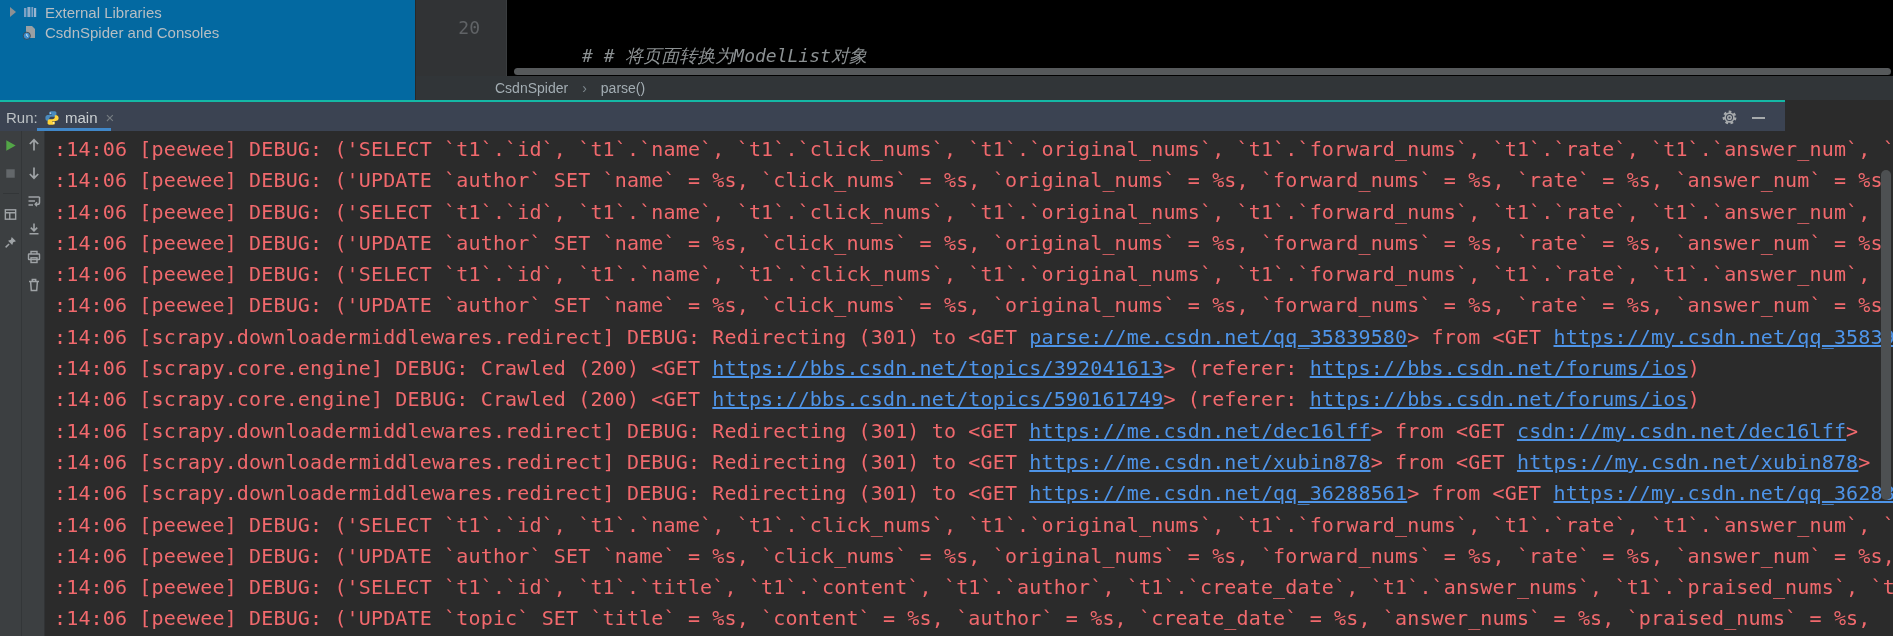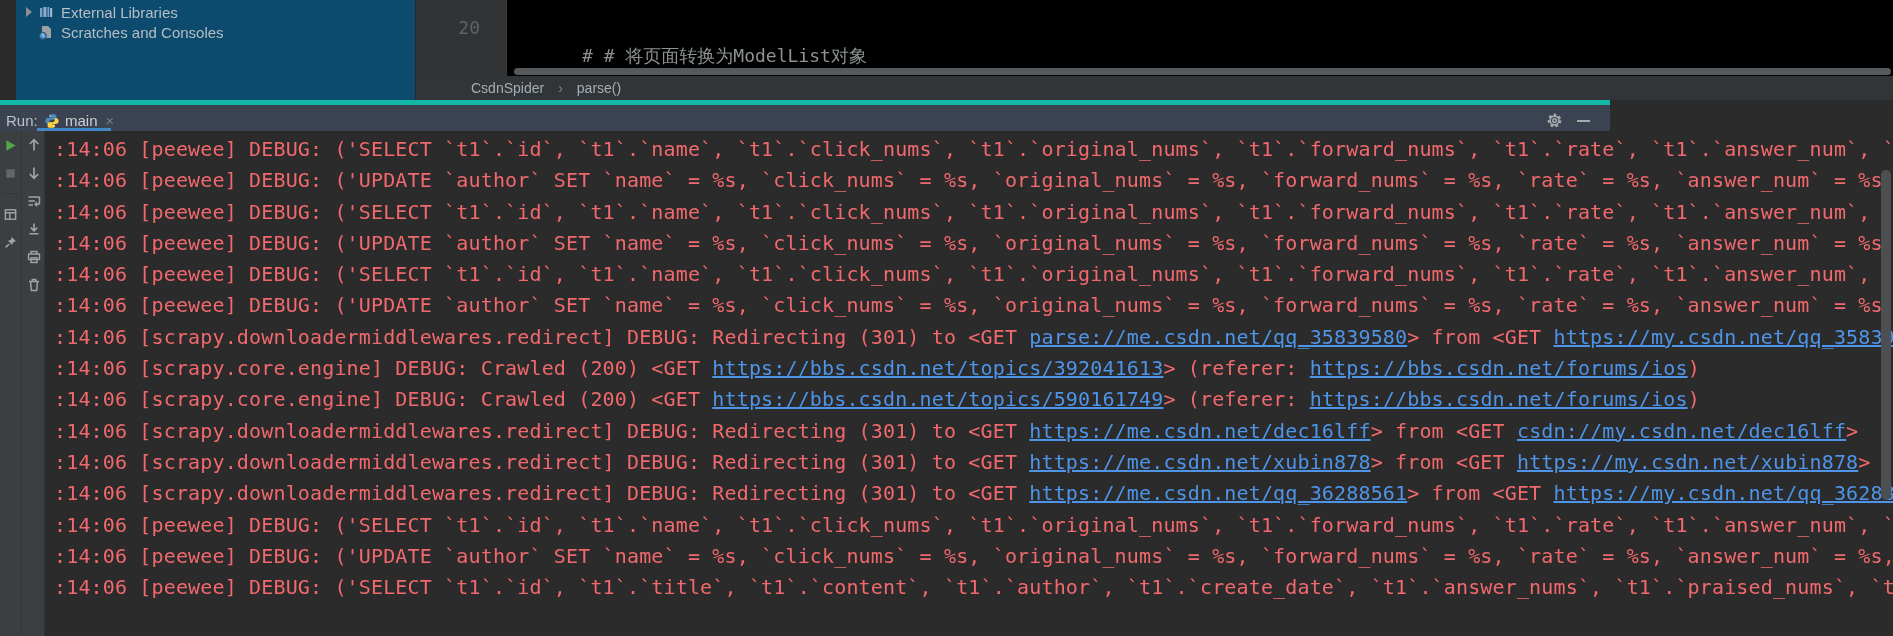--- a/index.html
+++ b/index.html
@@ -1,40 +1,40 @@
 <!DOCTYPE html>
 <html><head>
 <meta charset="utf-8">
 <style>
   * { margin:0; padding:0; box-sizing:border-box; }
   html,body { width:1893px; height:636px; overflow:hidden; background:#2B2B2B;
               font-family:"Liberation Sans","DejaVu Sans",sans-serif; }
   .abs { position:absolute; }
 
   
-  #project-panel { left:16px; top:0; width:415px; height:116px; background:#0c4a6e; }
+  #project-panel { left:0; top:0; width:415px; height:116px; background:#0369a1; }
   .tree-row { position:absolute; left:0; height:20px; display:flex; align-items:center; color:#B7BEC3; font-size:15px; }
   .tree-row .chev { width:0; height:0; border-left:6px solid #8C9093; border-top:5px solid transparent; border-bottom:5px solid transparent; margin-right:6px; }
   .tree-icon { width:16px; height:16px; margin-right:7px; position:relative; }
 
   
   #editor { left:415px; top:0; width:1478px; height:76px; background:#000000; border-left:1px solid #282828; overflow:hidden; }
   #gutter { position:absolute; left:0; top:0; width:91px; height:76px; background:#313335; border-right:1px solid #3A3D3F; }
   .ed-row { position:absolute; left:0; width:100%; height:28px; font-family:"DejaVu Sans Mono",monospace; font-size:18px; line-height:28px; white-space:pre; }
   .ed-row .num { position:absolute; left:0; width:64px; text-align:right; color:#606366; }
-  .ed-row .code { position:absolute; left:166px; color:#8C9193; }
+  .ed-row .code { position:absolute; left:166px; color:#8C9193;font-style:italic; }
   #h-scrollbar { position:absolute; left:98px; right:2px; bottom:1px; height:7px; background:#56595B; border-radius:4px; }
 
   
   #breadcrumbs { left:415px; top:76px; width:1478px; height:24px; background:#313538; border-left:1px solid #282828;
-                 display:flex; align-items:center; padding-left:55px; font-size:14px; color:#A3ADB3; }
+                 display:flex; align-items:center; padding-left:79px; font-size:14px; color:#A3ADB3; }
   #breadcrumbs .sep { margin:0 14px; color:#7E888E; }
 
   
-  #run-header { left:0; top:100px; width:1610px; height:31px; background:#3B4352; border-top:5px solid #14b8a6; }
+  #run-header { left:0; top:100px; width:1785px; height:31px; background:#3B4352; border-top:2px solid #14b8a6; }
   #run-label { position:absolute; left:6px; top:0; height:31px; display:flex; align-items:center; color:#BCC1C4; font-size:15px; }
   #run-tab { position:absolute; left:38px; top:0; height:31px; display:flex; align-items:center; gap:5px; padding:12px 6px; }
   #run-tab .tab-title { color:#CBD0D3; font-size:15px; }
   #run-tab .tab-close { color:#767D82; font-size:15px; margin-left:3px; }
   #tab-underline { position:absolute; left:37px; bottom:0; width:74px; height:3px; background:#4087C8; }
   #header-actions { position:absolute; right:20px; top:0; height:31px; display:flex; align-items:center; gap:14px; }
   #hide-button { width:13px; height:2px; background:#A6AAAC; }
 
   
   #run-toolbar { left:0; top:131px; width:45px; height:505px; background:#3C3F41; border-right:1px solid #313335; }
@@ -71,21 +71,21 @@
     <span>External Libraries</span>
   </div>
   <div class="tree-row" style="left:22px; top:22px;">
     <span class="tree-icon">
       <svg width="16" height="16" viewBox="0 0 16 16">
         <path d="M4 2h6l3 3v9H4z" fill="#9AA0A3"></path>
         <circle cx="4.8" cy="11.8" r="3.6" fill="#3E8FD0" stroke="#3C3F41" stroke-width="0.8"></circle>
         <path d="M4.8 9.8v2l1.4.8" stroke="#E8EEF2" stroke-width="1" fill="none"></path>
       </svg>
     </span>
-    <span>Scratches and Consoles</span>
+    <span>CsdnSpider and Consoles</span>
   </div>
 </div>
 
 <div id="editor" class="abs">
   <div id="gutter"></div>
   <div class="ed-row" style="top:-14px;">
     <span class="num">20</span>
     <span class="code"># # 将页面转换为ModelList对象</span>
   </div>
   <div class="ed-row" style="top:44px;">
@@ -202,14 +202,15 @@
   <div class="cline"><span>:14:06 [peewee] DEBUG: ('UPDATE `author` SET `name` = %s, `click_nums` = %s, `original_nums` = %s, `forward_nums` = %s, `rate` = %s, `answer_num` = %s,</span></div>
   <div class="cline"><span>:14:06 [scrapy.downloadermiddlewares.redirect] DEBUG: Redirecting (301) to &lt;GET </span><span class="lnk">parse://me.csdn.net/qq_35839580</span><span>&gt; from &lt;GET </span><span class="lnk">https://my.csdn.net/qq_35839580</span></div>
   <div class="cline"><span>:14:06 [scrapy.core.engine] DEBUG: Crawled (200) &lt;GET </span><span class="lnk">https://bbs.csdn.net/topics/392041613</span><span>&gt; (referer: </span><span class="lnk">https://bbs.csdn.net/forums/ios</span><span>)</span></div>
   <div class="cline"><span>:14:06 [scrapy.core.engine] DEBUG: Crawled (200) &lt;GET </span><span class="lnk">https://bbs.csdn.net/topics/590161749</span><span>&gt; (referer: </span><span class="lnk">https://bbs.csdn.net/forums/ios</span><span>)</span></div>
   <div class="cline"><span>:14:06 [scrapy.downloadermiddlewares.redirect] DEBUG: Redirecting (301) to &lt;GET </span><span class="lnk">https://me.csdn.net/dec16lff</span><span>&gt; from &lt;GET </span><span class="lnk">csdn://my.csdn.net/dec16lff</span><span>&gt;</span></div>
   <div class="cline"><span>:14:06 [scrapy.downloadermiddlewares.redirect] DEBUG: Redirecting (301) to &lt;GET </span><span class="lnk">https://me.csdn.net/xubin878</span><span>&gt; from &lt;GET </span><span class="lnk">https://my.csdn.net/xubin878</span><span>&gt;</span></div>
   <div class="cline"><span>:14:06 [scrapy.downloadermiddlewares.redirect] DEBUG: Redirecting (301) to &lt;GET </span><span class="lnk">https://me.csdn.net/qq_36288561</span><span>&gt; from &lt;GET </span><span class="lnk">https://my.csdn.net/qq_36288561</span></div>
   <div class="cline"><span>:14:06 [peewee] DEBUG: ('SELECT `t1`.`id`, `t1`.`name`, `t1`.`click_nums`, `t1`.`original_nums`, `t1`.`forward_nums`, `t1`.`rate`, `t1`.`answer_num`, `t1`</span></div>
   <div class="cline"><span>:14:06 [peewee] DEBUG: ('UPDATE `author` SET `name` = %s, `click_nums` = %s, `original_nums` = %s, `forward_nums` = %s, `rate` = %s, `answer_num` = %s,</span></div>
   <div class="cline"><span>:14:06 [peewee] DEBUG: ('SELECT `t1`.`id`, `t1`.`title`, `t1`.`content`, `t1`.`author`, `t1`.`create_date`, `t1`.`answer_nums`, `t1`.`praised_nums`, `t1`</span></div>
+  <div class="cline"><span>:14:06 [peewee] DEBUG: ('UPDATE `topic` SET `title` = %s, `content` = %s, `author` = %s, `create_date` = %s, `answer_nums` = %s, `praised_nums` = %s,</span></div>
 </div>
 <div id="v-scrollbar" class="abs"></div>
 
 </body></html>

